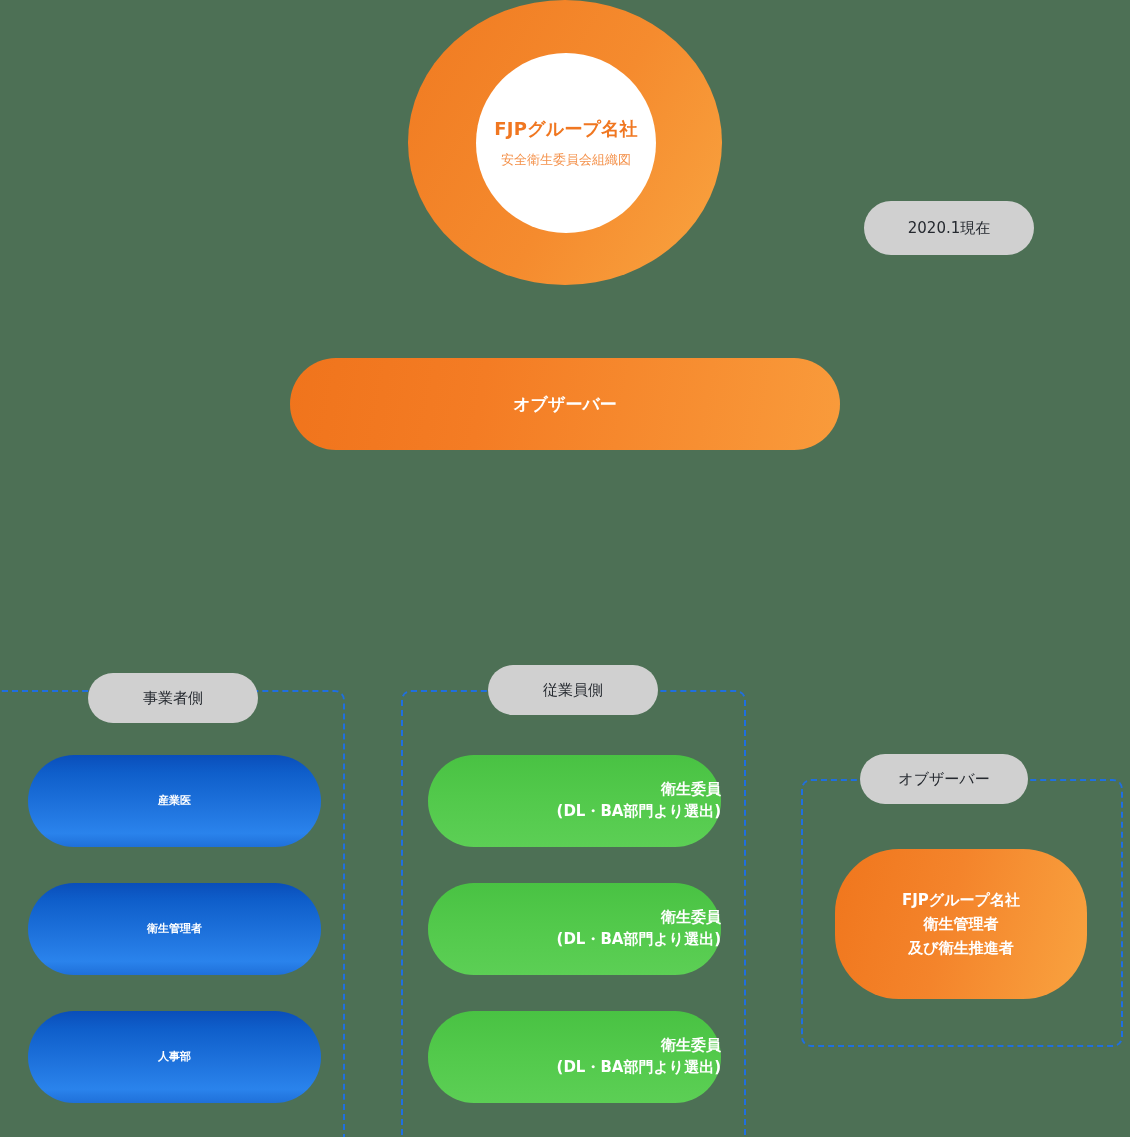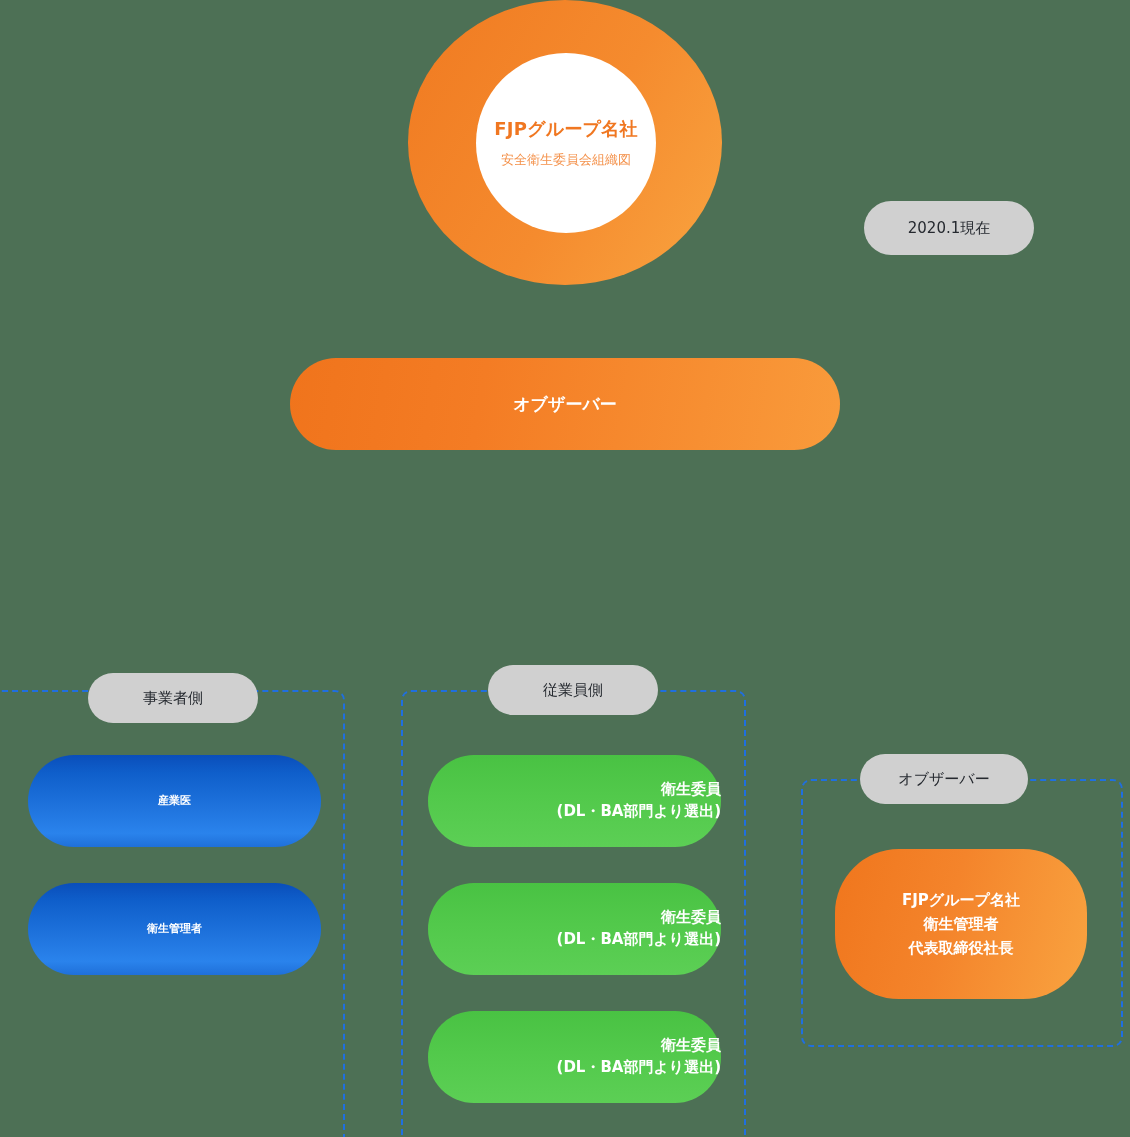--- a/index.html
+++ b/index.html
@@ -220,33 +220,36 @@
   <div class="gray-pill group-label label-observer">
     <span>オブザーバー</span>
   </div>
 
   <div class="node node-blue row-1">
     <span class="node-line">産業医</span>
   </div>
   <div class="node node-blue row-2">
     <span class="node-line">衛生管理者</span>
   </div>
+  <div class="node node-blue row-3">
+    <span class="node-line">人事部</span>
+  </div>
 
   <div class="node node-green row-1">
     <span class="node-line">衛生委員</span>
     <span class="node-line">(DL・BA部門より選出)</span>
   </div>
   <div class="node node-green row-2">
     <span class="node-line">衛生委員</span>
     <span class="node-line">(DL・BA部門より選出)</span>
   </div>
   <div class="node node-green row-3">
     <span class="node-line">衛生委員</span>
     <span class="node-line">(DL・BA部門より選出)</span>
   </div>
 
   <div class="node-observer">
     <span class="node-line">FJPグループ名社</span>
     <span class="node-line">衛生管理者</span>
-    <span class="node-line">代表取締役社長</span>
+    <span class="node-line">及び衛生推進者</span>
   </div>
 
 </div>
 
 </body></html>

